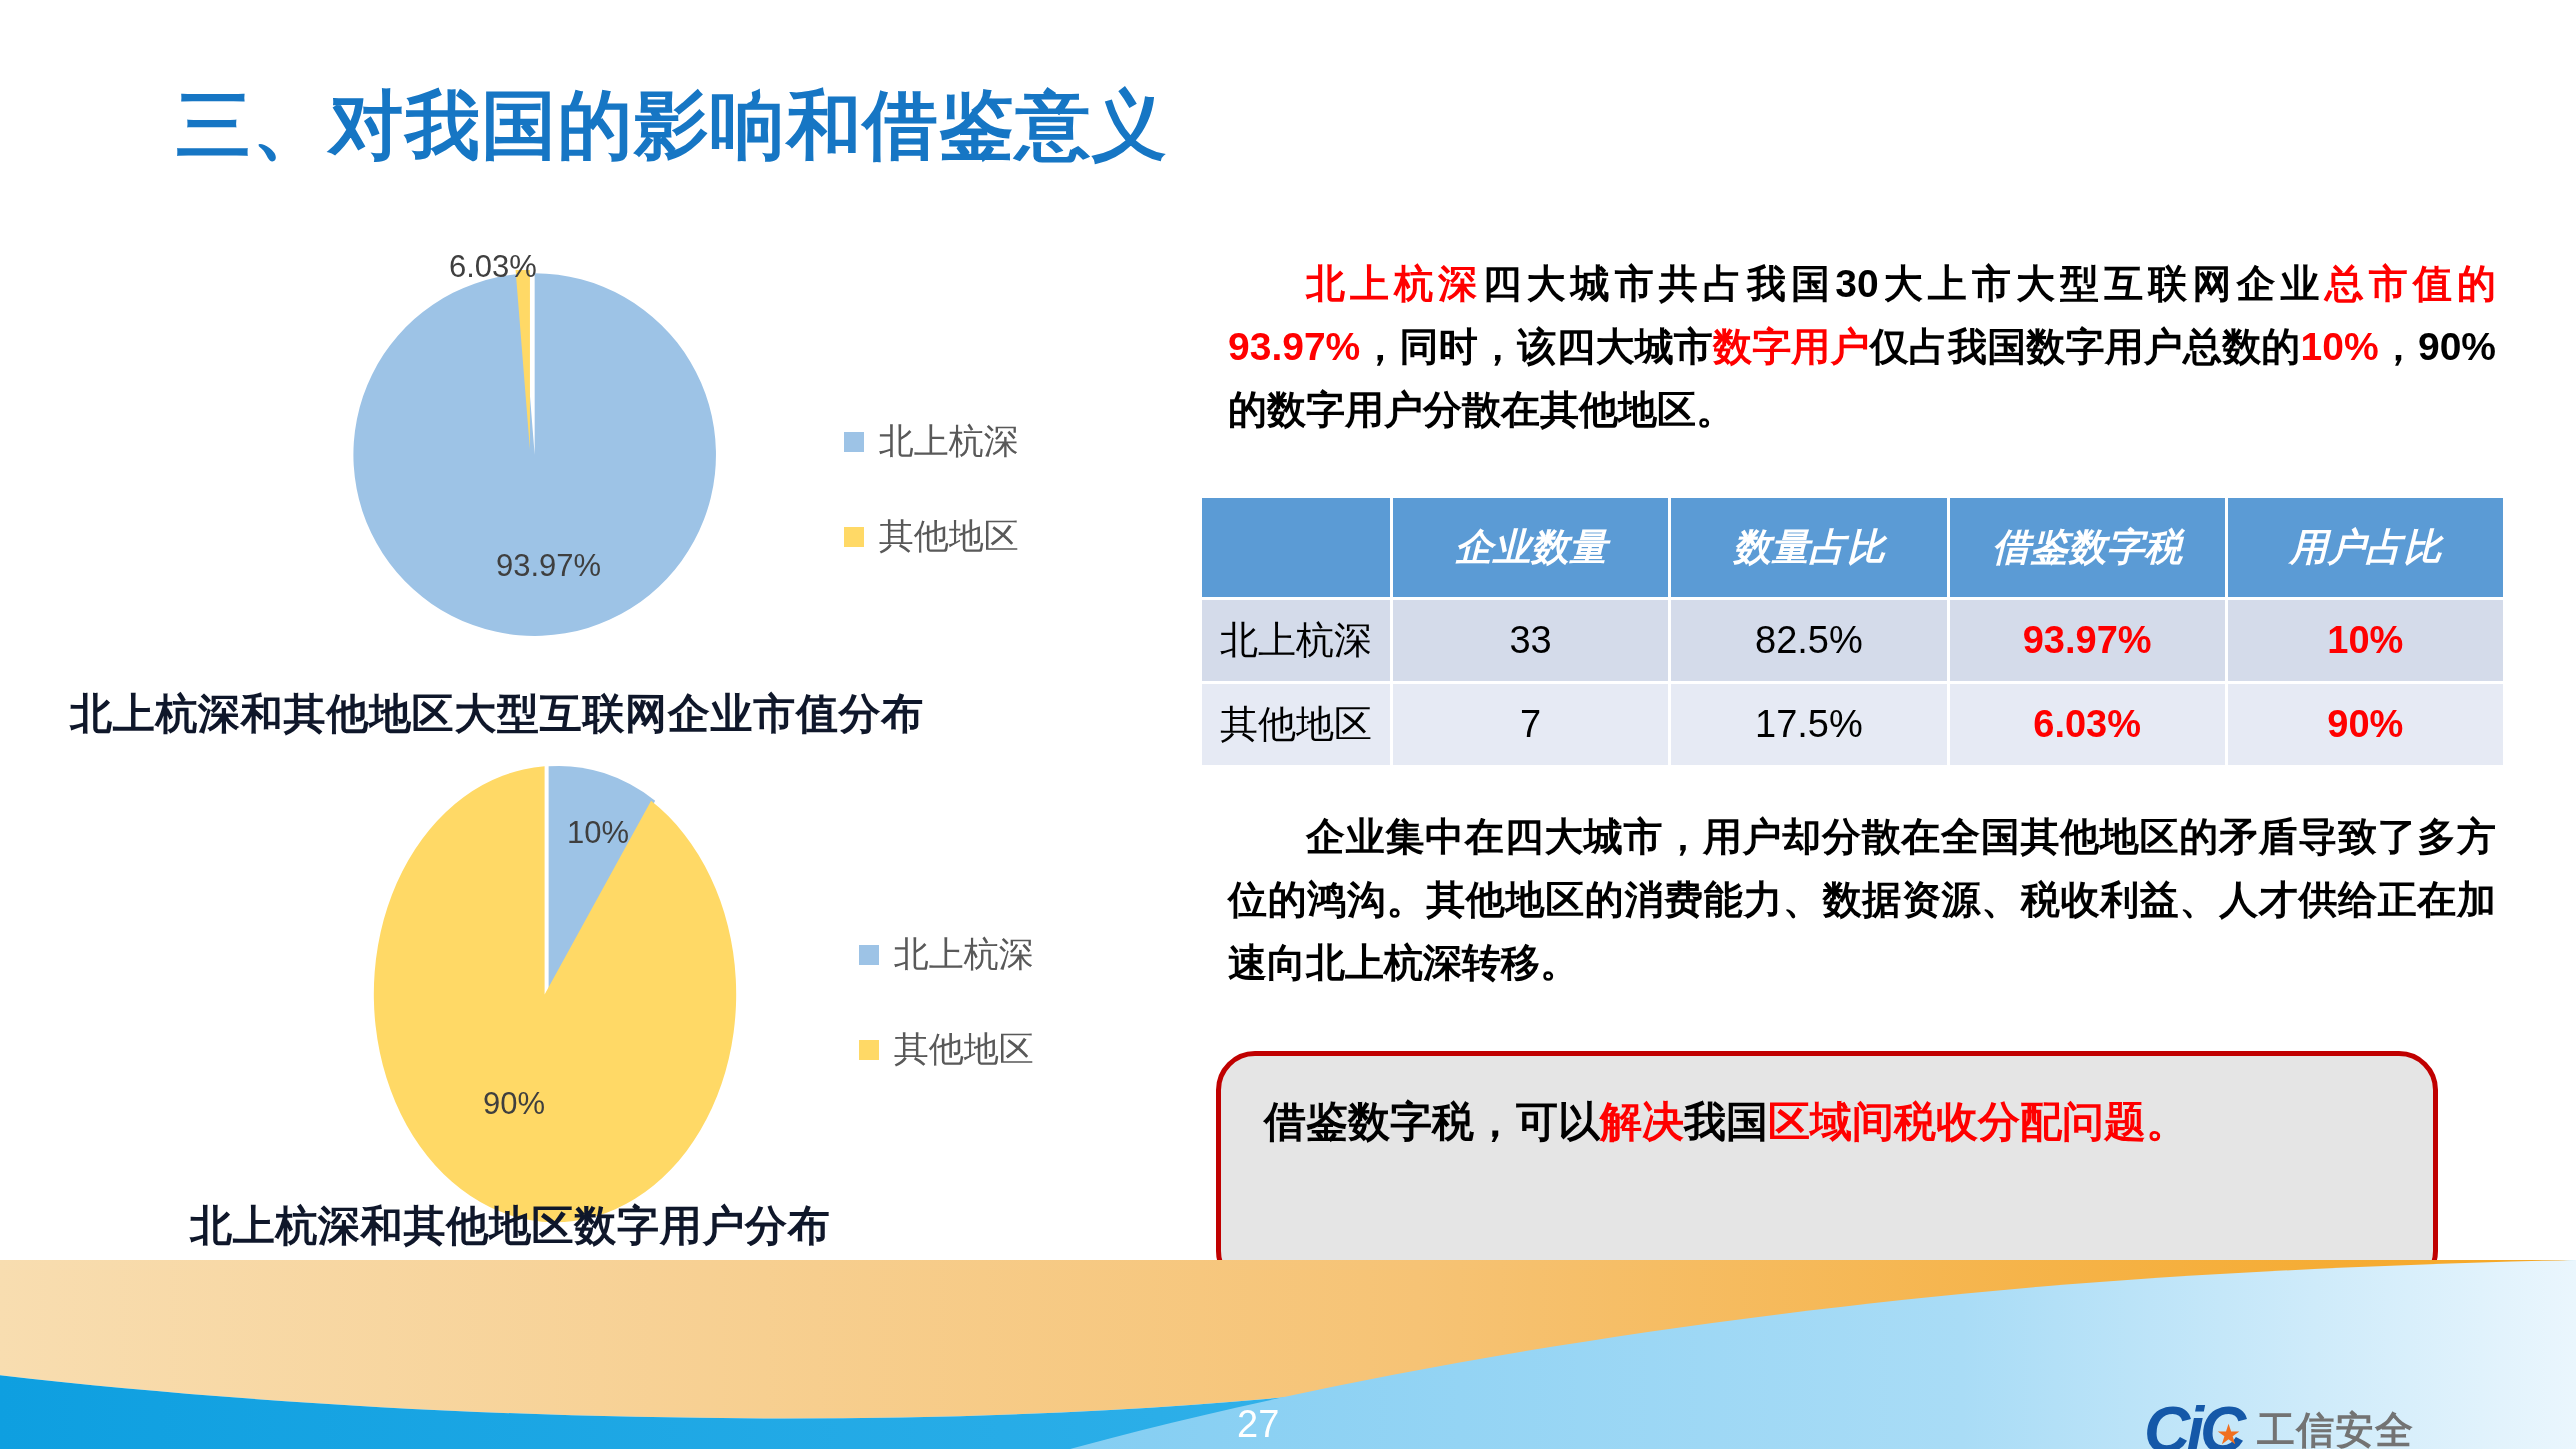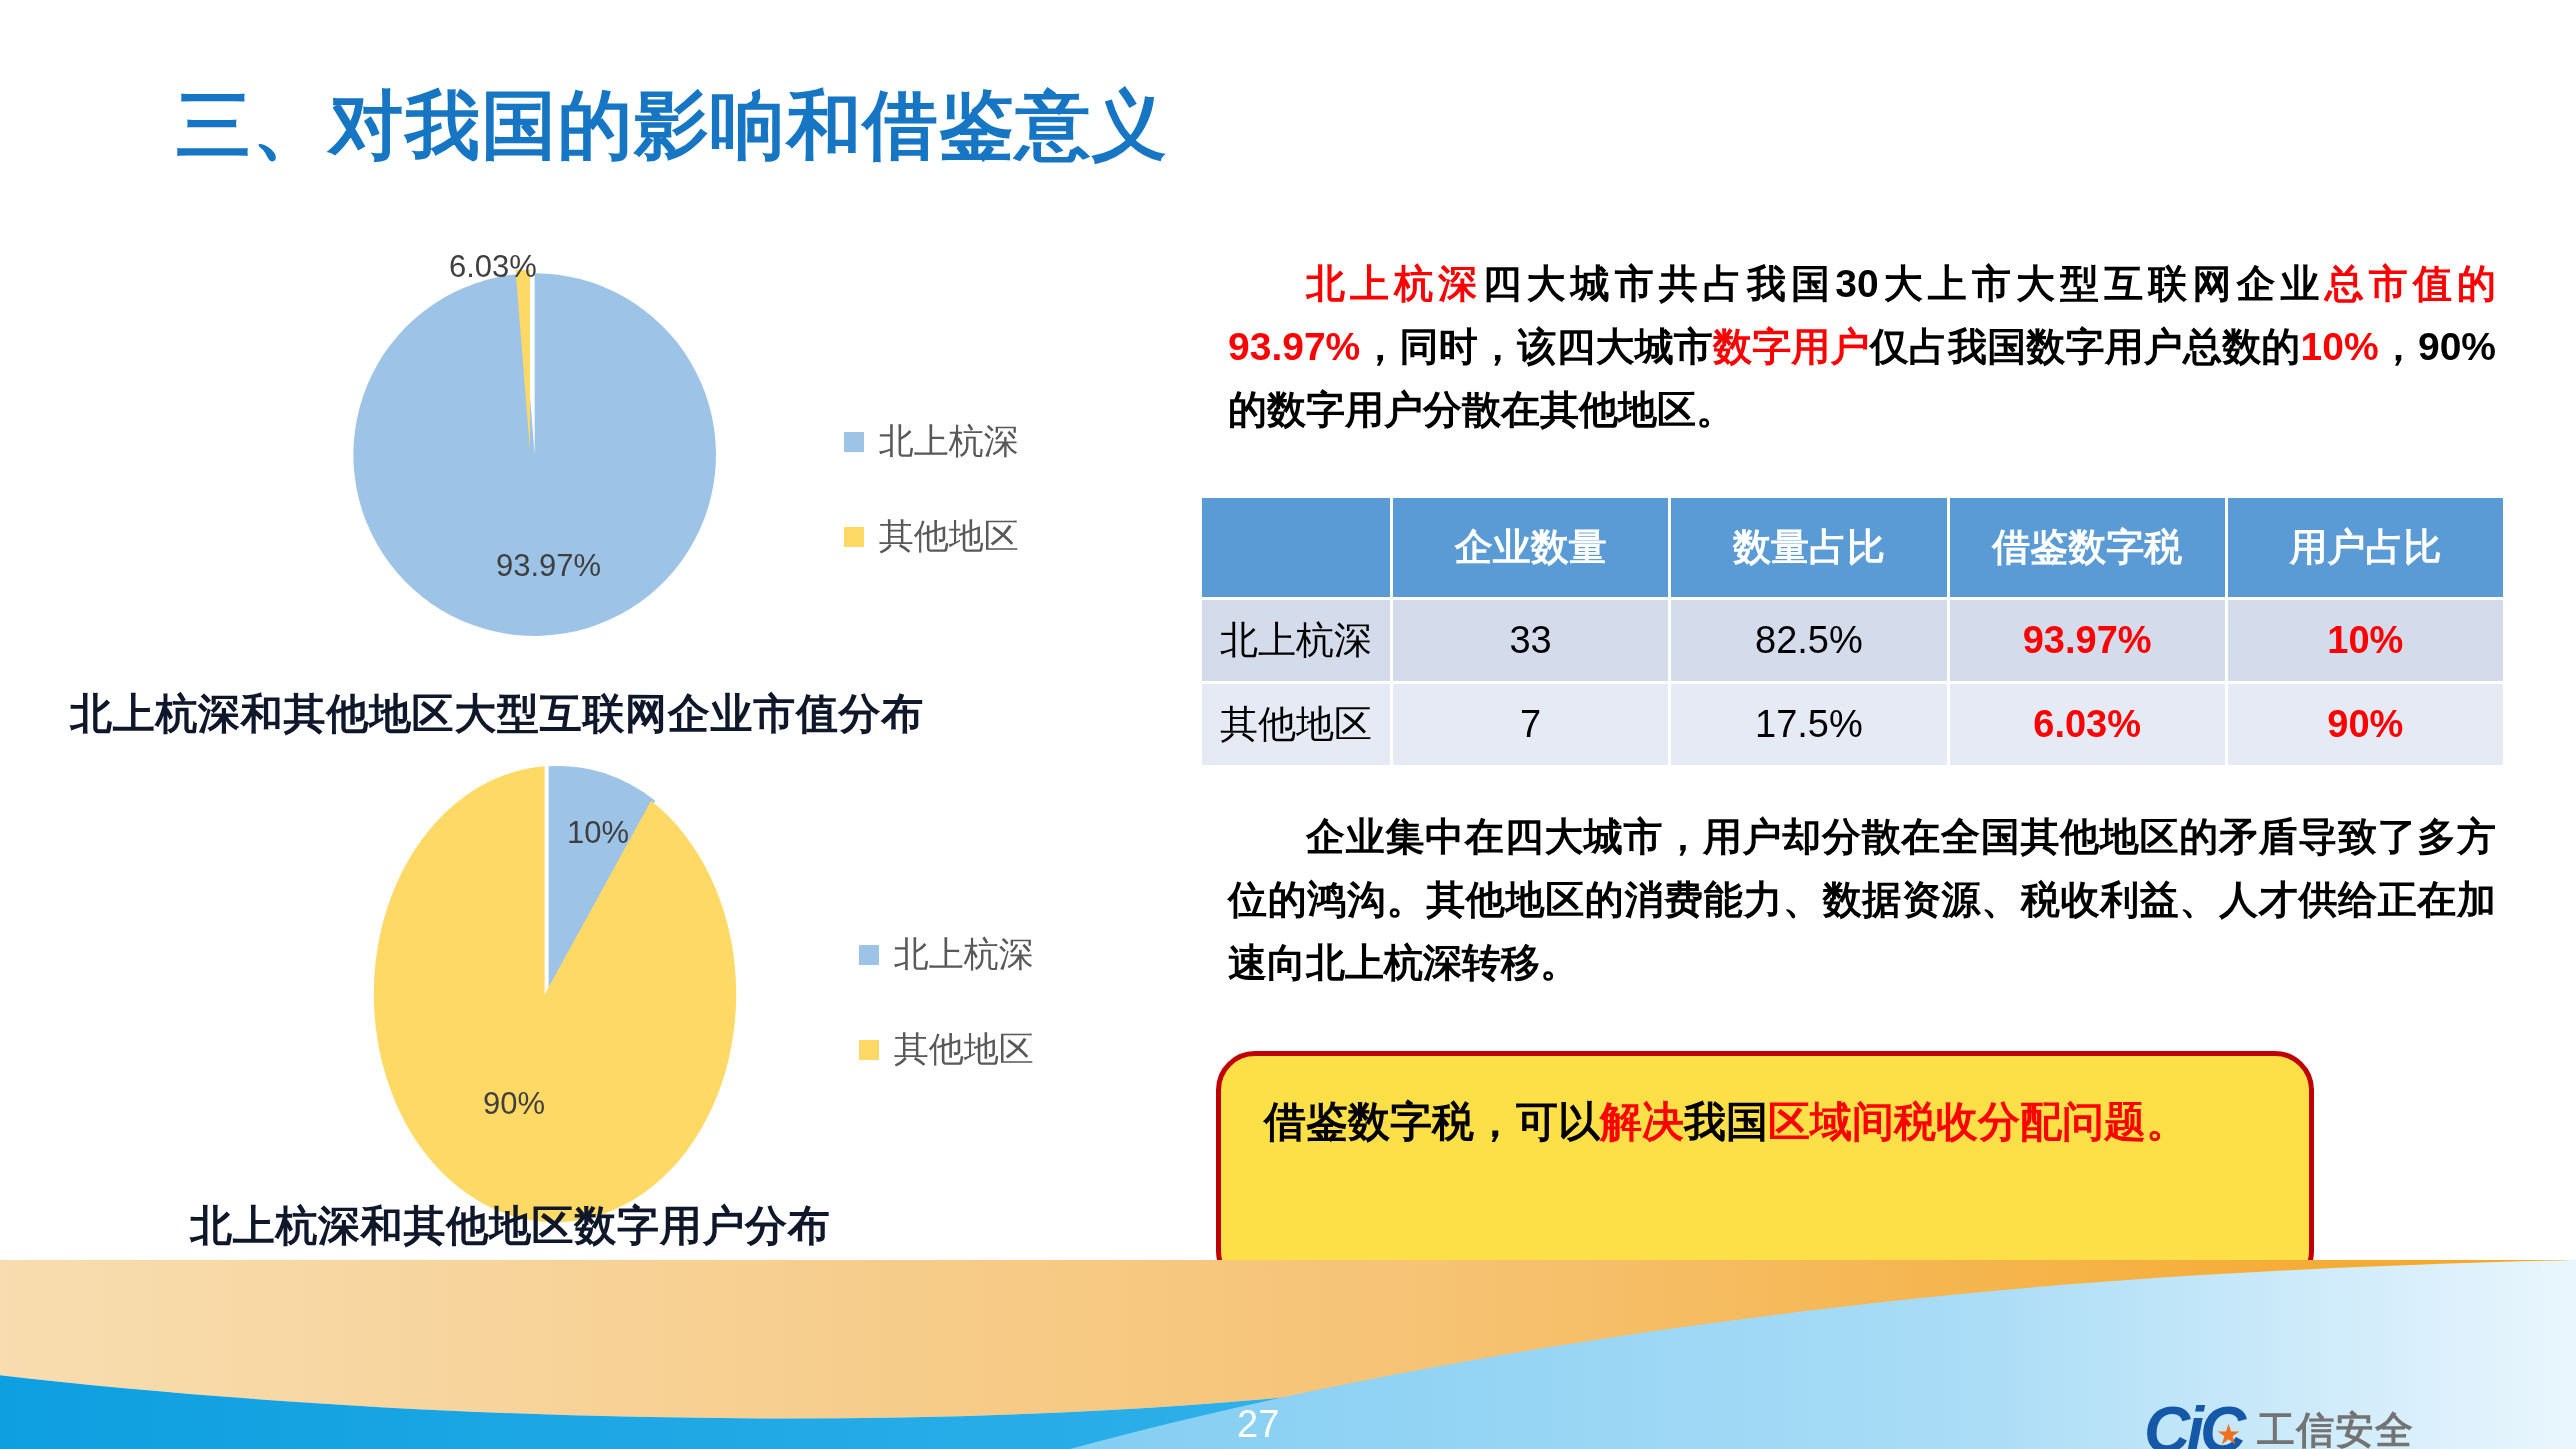--- a/index.html
+++ b/index.html
@@ -98,45 +98,46 @@
     text-align: center;
     vertical-align: middle;
     padding: 0;
   }
   #data-table thead th {
     background: #5B9BD5;
     color: #ffffff;
     font-size: 38px;
     font-weight: bold;
     height: 99px;
+    font-style: italic;
   }
   #data-table tbody td {
     font-size: 38px;
     font-weight: normal;
     color: #000000;
     height: 81px;
   }
   #data-table tbody tr.row-a td { background: #D4DBEA; }
   #data-table tbody tr.row-b td { background: #E6EAF4; }
   #data-table tbody td.em {
     color: #FF0000;
     font-weight: bold;
   }
 
   
   #callout {
     position: absolute;
     left: 1216px;
     top: 1019px;
-    width: 1098px;
+    width: 1222px;
     height: 239px;
     border: 5.4px solid #C00000;
     border-radius: 39px;
     box-sizing: border-box;
-    background: #fde047;
+    background: #e5e5e5;
   }
   #callout .callout-text {
     position: absolute;
     left: 43px;
     top: 32px;
     right: 27px;
     font-size: 42px;
     font-weight: bold;
     color: #000000;
     line-height: 1.62;

